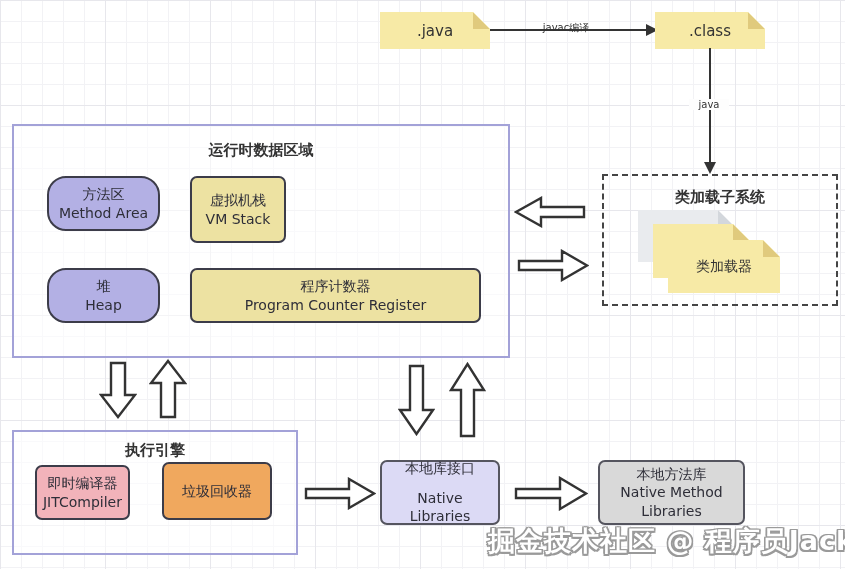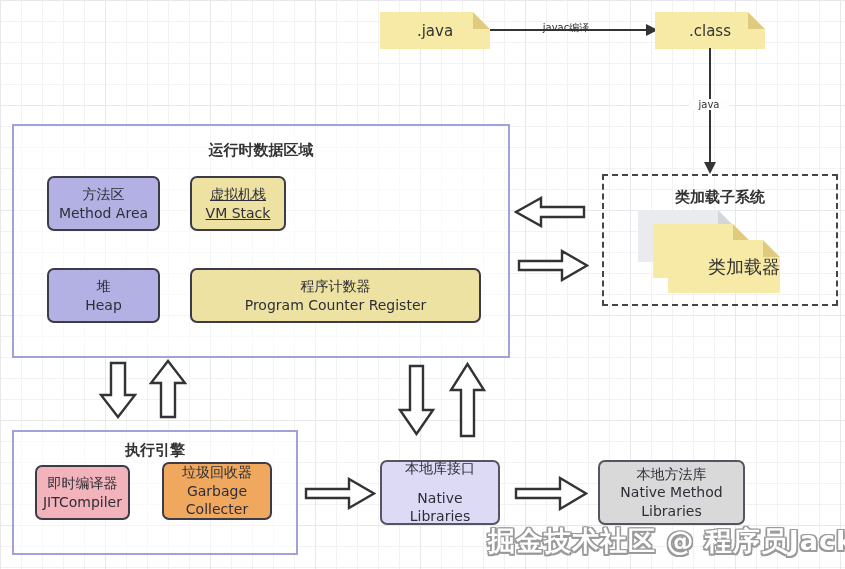--- a/index.html
+++ b/index.html
@@ -32,21 +32,21 @@
   .note-yellow .fold { background:#e0ca7d; }
   .note-gray { background:#e9ebee; }
   .note-gray .fold { background:#d3d7dc; }
 
   
   .box {
     position:absolute; border:2px solid #3c3c49; border-radius:7px;
     display:flex; flex-direction:column; align-items:center; justify-content:center;
     text-align:center; font-size:14px; line-height:1.32; color:#2e2e38; padding:2px 4px;
   }
-  .box-purple   { background:#b3b0e4; }
+  .box-purple   { background:#b3b0e4;border-radius:19px; }
   .box-yellow   { background:#ede2a2; }
   .box-pink     { background:#f2b3ba; }
   .box-orange   { background:#f0a85e; }
   .box-lavender { background:#dcdaf5; border-color:#55555f;gap:11px; }
   .box-gray     { background:#d9d9d9; border-color:#55555f; }
 
   
   .container-solid {
     position:absolute; border:2px solid #a3a2d8; background:rgba(255,255,255,0.55);
   }
@@ -109,21 +109,21 @@
 
   <div class="container-solid" style="left:12px; top:124px; width:498px; height:234px;">
     <div class="container-title" style="top:15px;">运行时数据区域</div>
   </div>
 
   <div class="box box-purple two-line" style="left:47px; top:176px; width:113px; height:55px;">
     <span>方法区</span>
     <span>Method Area</span>
   </div>
 
-  <div class="box box-yellow two-line" style="left:190px; top:176px; width:96px; height:55px;text-decoration:underline;">
+  <div class="box box-yellow two-line" style="left:190px; top:176px; width:96px; height:67px;">
     <span>虚拟机栈</span>
     <span>VM Stack</span>
   </div>
 
 
   <div class="box box-purple two-line" style="left:47px; top:268px; width:113px; height:55px;">
     <span>堆</span>
     <span>Heap</span>
   </div>
 
@@ -134,21 +134,21 @@
 
   <div class="container-dashed" style="left:602px; top:174px; width:236px; height:132px;">
     <div class="container-title" style="top:12px;">类加载子系统</div>
   </div>
   <div class="note note-gray" style="left:638px; top:210px; width:97px; height:52px;">
     <span class="fold"></span>
   </div>
   <div class="note note-yellow" style="left:653px; top:224px; width:97px; height:54px;">
     <span class="fold"></span>
   </div>
-  <div class="note note-yellow" style="left:668px; top:240px; width:112px; height:53px; font-size:18px;justify-content:flex-end;">
+  <div class="note note-yellow" style="left:668px; top:240px; width:112px; height:53px; font-size:14px;">
     <span>类加载器</span>
     <span class="fold"></span>
   </div>
 
   <svg class="block-arrow" style="left:514px; top:196px;" width="72" height="32" viewBox="0 0 72 32">
     <path d="M70 11 H27 V2 L2 16 L27 30 V21 H70 Z"></path>
   </svg>
   <svg class="block-arrow" style="left:517px; top:249px;" width="72" height="33" viewBox="0 0 72 33">
     <path d="M2 12 H45 V2 L70 16.5 L45 31 V21 H2 Z"></path>
   </svg>
@@ -171,21 +171,20 @@
     <div class="container-title" style="top:9px;">执行引擎</div>
   </div>
 
   <div class="box box-pink two-line" style="left:35px; top:465px; width:95px; height:55px;">
     <span>即时编译器</span>
     <span>JITCompiler</span>
   </div>
 
   <div class="box box-orange" style="left:162px; top:462px; width:110px; height:58px;">
     <span>垃圾回收器</span>
-    <span style="display:block; width:80px;">Garbage Collecter</span>
   </div>
 
   <svg class="block-arrow" style="left:304px; top:477px;" width="72" height="33" viewBox="0 0 72 33">
     <path d="M2 12 H45 V2 L70 16.5 L45 31 V21 H2 Z"></path>
   </svg>
 
   <div class="box box-lavender two-line" style="left:380px; top:460px; width:120px; height:65px;">
     <span>本地库接口</span>
     <span>Native Libraries</span>
   </div>

